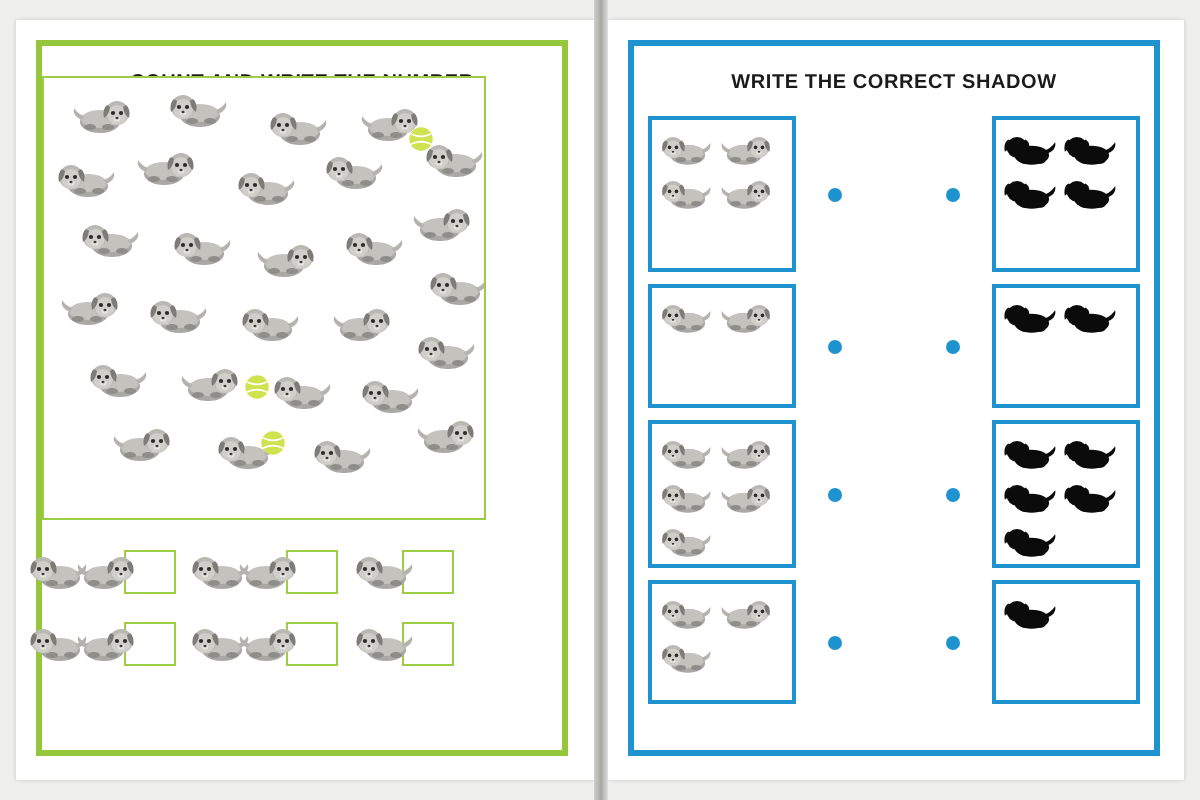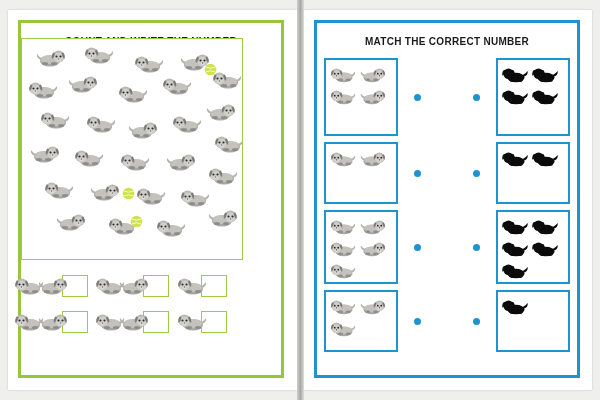--- a/index.html
+++ b/index.html
@@ -867,21 +867,21 @@
               <ellipse cx="15" cy="25" rx="3.4" ry="2.6" fill="#e4e3df"></ellipse>
               <ellipse cx="15" cy="24" rx="1.6" ry="1.2" fill="#3a3a38"></ellipse>
             </svg>
           </div>
           <div class="ans-box" style="border-color: rgb(156, 205, 69);"></div>
         </div>
       </div>
     </div>
 
   <div class="frame-right">
-    <div class="title-right">MATCH THE CORRECT NUMBER</div>
+    <div class="title-right">WRITE THE CORRECT SHADOW</div>
   </div>
 
   <div class="match-area" id="match-area">
       <div class="mrow" style="top: 8px; height: 78px;">
         <div class="mcard left-card" style="height: 78px;">
           <div class="card-inner">
             <div class="mini" style="left: 4px; top: 5px;">
               <svg viewBox="0 0 60 44" xmlns="http://www.w3.org/2000/svg">
                 <ellipse cx="32" cy="28" rx="20" ry="11" fill="#a9a8a4"></ellipse>
                 <ellipse cx="32" cy="25" rx="19" ry="9" fill="#c3c2bd"></ellipse>

